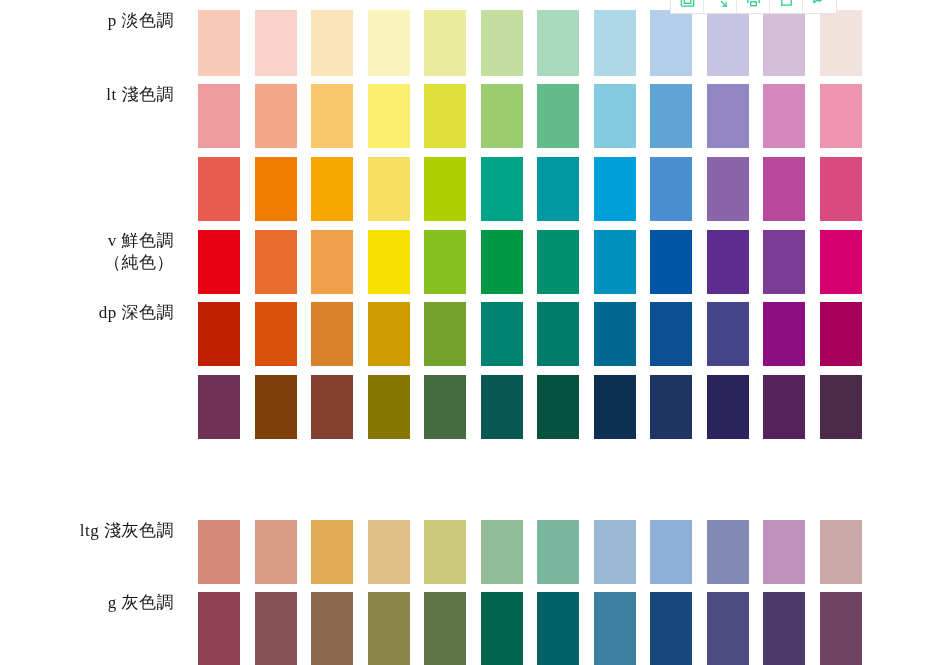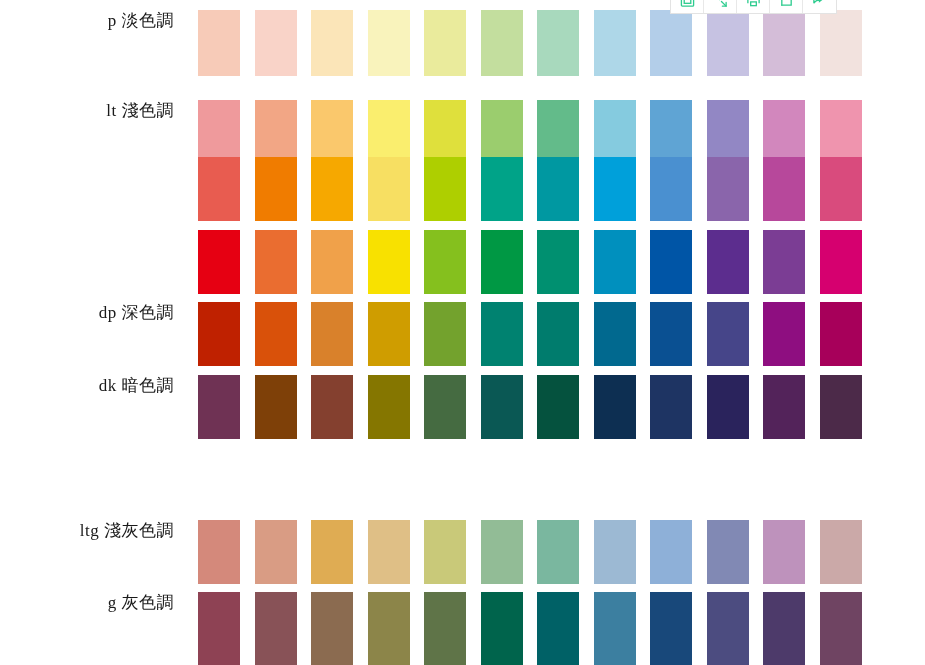--- a/index.html
+++ b/index.html
@@ -165,21 +165,21 @@
           <div class="swatch" title="p5 #eaeb9c" style="background: rgb(234, 235, 156); position: absolute; left: 396px; top: 0px; width: 42px; height: 66px;"></div>
           <div class="swatch" title="p6 #c3de9e" style="background: rgb(195, 222, 158); position: absolute; left: 452.5px; top: 0px; width: 42px; height: 66px;"></div>
           <div class="swatch" title="p7 #a8d9bd" style="background: rgb(168, 217, 189); position: absolute; left: 509px; top: 0px; width: 42px; height: 66px;"></div>
           <div class="swatch" title="p8 #aed7e8" style="background: rgb(174, 215, 232); position: absolute; left: 565.5px; top: 0px; width: 42px; height: 66px;"></div>
           <div class="swatch" title="p9 #b3cee9" style="background: rgb(179, 206, 233); position: absolute; left: 622px; top: 0px; width: 42px; height: 66px;"></div>
           <div class="swatch" title="p10 #c6c2e2" style="background: rgb(198, 194, 226); position: absolute; left: 678.5px; top: 0px; width: 42px; height: 66px;"></div>
           <div class="swatch" title="p11 #d4bdd8" style="background: rgb(212, 189, 216); position: absolute; left: 735px; top: 0px; width: 42px; height: 66px;"></div>
           <div class="swatch" title="p12 #f2e2de" style="background: rgb(242, 226, 222); position: absolute; left: 791.5px; top: 0px; width: 42px; height: 66px;"></div>
         </div>
       </div>
-      <div class="tone-row" style="top: 100px; height: 64px;">
+      <div class="tone-row" style="top: 84px; height: 64px;">
         <div class="row-label">lt 淺色調</div>
         <div class="swatch-strip">
           <div class="swatch" title="lt1 #ef9a9c" style="background: rgb(239, 154, 156); position: absolute; left: 170px; top: 0px; width: 42px; height: 64px;"></div>
           <div class="swatch" title="lt2 #f2a685" style="background: rgb(242, 166, 133); position: absolute; left: 226.5px; top: 0px; width: 42px; height: 64px;"></div>
           <div class="swatch" title="lt3 #fac86c" style="background: rgb(250, 200, 108); position: absolute; left: 283px; top: 0px; width: 42px; height: 64px;"></div>
           <div class="swatch" title="lt4 #faee6e" style="background: rgb(250, 238, 110); position: absolute; left: 339.5px; top: 0px; width: 42px; height: 64px;"></div>
           <div class="swatch" title="lt5 #dfe03c" style="background: rgb(223, 224, 60); position: absolute; left: 396px; top: 0px; width: 42px; height: 64px;"></div>
           <div class="swatch" title="lt6 #9bcd6e" style="background: rgb(155, 205, 110); position: absolute; left: 452.5px; top: 0px; width: 42px; height: 64px;"></div>
           <div class="swatch" title="lt7 #63bb8a" style="background: rgb(99, 187, 138); position: absolute; left: 509px; top: 0px; width: 42px; height: 64px;"></div>
           <div class="swatch" title="lt8 #85cbdf" style="background: rgb(133, 203, 223); position: absolute; left: 565.5px; top: 0px; width: 42px; height: 64px;"></div>
@@ -199,20 +199,22 @@
           <div class="swatch" title="b6 #00a388" style="background: rgb(0, 163, 136); position: absolute; left: 452.5px; top: 0px; width: 42px; height: 64px;"></div>
           <div class="swatch" title="b7 #0098a1" style="background: rgb(0, 152, 161); position: absolute; left: 509px; top: 0px; width: 42px; height: 64px;"></div>
           <div class="swatch" title="b8 #00a0da" style="background: rgb(0, 160, 218); position: absolute; left: 565.5px; top: 0px; width: 42px; height: 64px;"></div>
           <div class="swatch" title="b9 #4a90d0" style="background: rgb(74, 144, 208); position: absolute; left: 622px; top: 0px; width: 42px; height: 64px;"></div>
           <div class="swatch" title="b10 #8a65ab" style="background: rgb(138, 101, 171); position: absolute; left: 678.5px; top: 0px; width: 42px; height: 64px;"></div>
           <div class="swatch" title="b11 #b7489b" style="background: rgb(183, 72, 155); position: absolute; left: 735px; top: 0px; width: 42px; height: 64px;"></div>
           <div class="swatch" title="b12 #d94b7d" style="background: rgb(217, 75, 125); position: absolute; left: 791.5px; top: 0px; width: 42px; height: 64px;"></div>
         </div>
       </div>
       <div class="tone-row" style="top: 230px; height: 64px;">
+        <div class="row-label">v 鮮色調
+（純色）</div>
         <div class="swatch-strip">
           <div class="swatch" title="v1 #e60012" style="background: rgb(230, 0, 18); position: absolute; left: 170px; top: 0px; width: 42px; height: 64px;"></div>
           <div class="swatch" title="v2 #ea6d30" style="background: rgb(234, 109, 48); position: absolute; left: 226.5px; top: 0px; width: 42px; height: 64px;"></div>
           <div class="swatch" title="v3 #f0a14a" style="background: rgb(240, 161, 74); position: absolute; left: 283px; top: 0px; width: 42px; height: 64px;"></div>
           <div class="swatch" title="v4 #f8e100" style="background: rgb(248, 225, 0); position: absolute; left: 339.5px; top: 0px; width: 42px; height: 64px;"></div>
           <div class="swatch" title="v5 #85c01e" style="background: rgb(133, 192, 30); position: absolute; left: 396px; top: 0px; width: 42px; height: 64px;"></div>
           <div class="swatch" title="v6 #009844" style="background: rgb(0, 152, 68); position: absolute; left: 452.5px; top: 0px; width: 42px; height: 64px;"></div>
           <div class="swatch" title="v7 #009070" style="background: rgb(0, 144, 112); position: absolute; left: 509px; top: 0px; width: 42px; height: 64px;"></div>
           <div class="swatch" title="v8 #0090be" style="background: rgb(0, 144, 190); position: absolute; left: 565.5px; top: 0px; width: 42px; height: 64px;"></div>
           <div class="swatch" title="v9 #0055a6" style="background: rgb(0, 85, 166); position: absolute; left: 622px; top: 0px; width: 42px; height: 64px;"></div>
@@ -232,21 +234,20 @@
           <div class="swatch" title="dp6 #008270" style="background: rgb(0, 130, 112); position: absolute; left: 452.5px; top: 0px; width: 42px; height: 64px;"></div>
           <div class="swatch" title="dp7 #007c6d" style="background: rgb(0, 124, 109); position: absolute; left: 509px; top: 0px; width: 42px; height: 64px;"></div>
           <div class="swatch" title="dp8 #01698f" style="background: rgb(1, 105, 143); position: absolute; left: 565.5px; top: 0px; width: 42px; height: 64px;"></div>
           <div class="swatch" title="dp9 #0a5092" style="background: rgb(10, 80, 146); position: absolute; left: 622px; top: 0px; width: 42px; height: 64px;"></div>
           <div class="swatch" title="dp10 #464589" style="background: rgb(70, 69, 137); position: absolute; left: 678.5px; top: 0px; width: 42px; height: 64px;"></div>
           <div class="swatch" title="dp11 #8e0e80" style="background: rgb(142, 14, 128); position: absolute; left: 735px; top: 0px; width: 42px; height: 64px;"></div>
           <div class="swatch" title="dp12 #a7005a" style="background: rgb(167, 0, 90); position: absolute; left: 791.5px; top: 0px; width: 42px; height: 64px;"></div>
         </div>
       </div>
       <div class="tone-row" style="top: 375px; height: 64px;">
-        <div class="row-label">dk 暗色調</div>
         <div class="swatch-strip">
           <div class="swatch" title="dk1 #6f3254" style="background: rgb(111, 50, 84); position: absolute; left: 170px; top: 0px; width: 42px; height: 64px;"></div>
           <div class="swatch" title="dk2 #7e4008" style="background: rgb(126, 64, 8); position: absolute; left: 226.5px; top: 0px; width: 42px; height: 64px;"></div>
           <div class="swatch" title="dk3 #84402f" style="background: rgb(132, 64, 47); position: absolute; left: 283px; top: 0px; width: 42px; height: 64px;"></div>
           <div class="swatch" title="dk4 #857600" style="background: rgb(133, 118, 0); position: absolute; left: 339.5px; top: 0px; width: 42px; height: 64px;"></div>
           <div class="swatch" title="dk5 #456b41" style="background: rgb(69, 107, 65); position: absolute; left: 396px; top: 0px; width: 42px; height: 64px;"></div>
           <div class="swatch" title="dk6 #0a5854" style="background: rgb(10, 88, 84); position: absolute; left: 452.5px; top: 0px; width: 42px; height: 64px;"></div>
           <div class="swatch" title="dk7 #05523e" style="background: rgb(5, 82, 62); position: absolute; left: 509px; top: 0px; width: 42px; height: 64px;"></div>
           <div class="swatch" title="dk8 #0d2f52" style="background: rgb(13, 47, 82); position: absolute; left: 565.5px; top: 0px; width: 42px; height: 64px;"></div>
           <div class="swatch" title="dk9 #1e3463" style="background: rgb(30, 52, 99); position: absolute; left: 622px; top: 0px; width: 42px; height: 64px;"></div>

